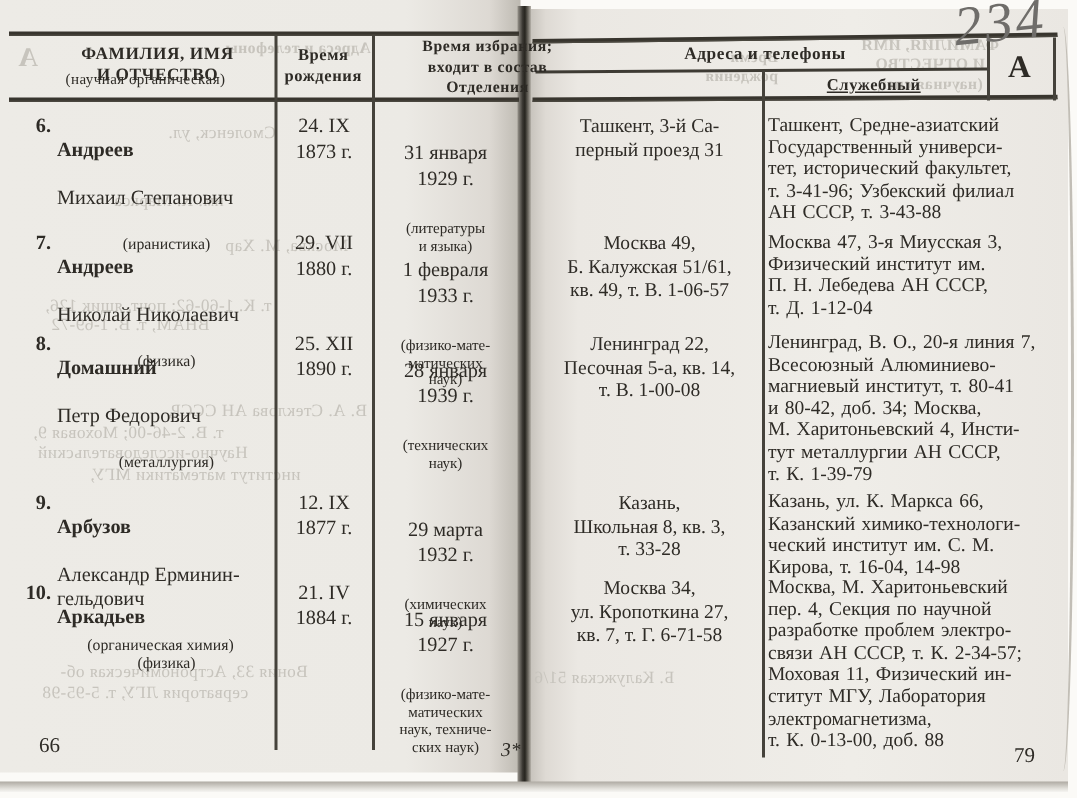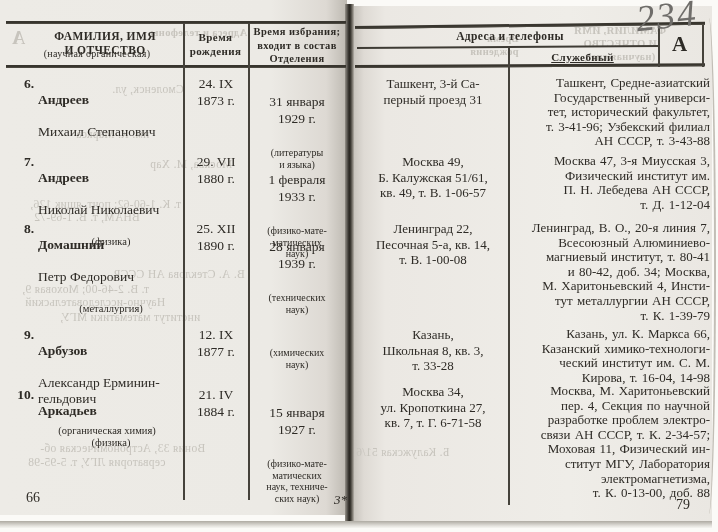--- a/index.html
+++ b/index.html
@@ -43,21 +43,21 @@
   .cell { position:absolute; white-space:pre-line; }
   .c-num  { left:4px;  width:30px; text-align:right; font-weight:bold; font-size:13.5px; }
   .c-name { left:38px; width:146px; font-size:13.5px; line-height:16px; }
   .c-name .surname { font-weight:bold; }
   .c-name .specialty { text-align:center; font-size:10.5px; white-space:pre-line; }
   .c-born { left:186px; width:60px;  text-align:center; font-size:13.5px; line-height:16.5px; }
   .c-elec { left:250px; width:94px;  text-align:center; }
   .c-elec .edate { font-size:13.5px; line-height:16.5px; white-space:pre-line; }
   .c-elec .edept { font-size:10px; line-height:11.5px; white-space:pre-line; margin-top:2px; }
   .c-home { left:358px; width:150px; text-align:center; font-size:13px; line-height:15.5px; }
-  .c-offc { left:512px; width:198px; text-align:right; font-size:13px; line-height:14.6px; word-spacing:1px; }
+  .c-offc { left:512px; width:198px; text-align:left; font-size:13px; line-height:14.6px; word-spacing:1px; }
   
   .hand-number {
     position:absolute; left:636px; top:-6px; font-size:37px; color:#6f6d6a;
     font-style:italic; transform:rotate(-6deg); letter-spacing:2px;
   }
   .pgnum { position:absolute; font-size:14px; }
   .sig-mark { position:absolute; font-size:13px; }
   
   .bleed { position:absolute; color:#c7c4bd; transform:scaleX(-1); font-size:11.5px;
            line-height:13px; white-space:pre-line; letter-spacing:.3px; }
@@ -104,33 +104,34 @@
   <div class="hline" style="left:357px;top:46px;width:302px;transform:rotate(-0.4deg);"></div>
   <div class="vline" style="left:508px;top:47px;height:458px;"></div>
   <div class="vline" style="left:658px;top:26px;height:41px;"></div>
   <div class="vline" style="left:702px;top:25px;height:42px;"></div>
 
   <div class="hdr" style="left:30px;top:30px;width:150px;">ФАМИЛИЯ, ИМЯ
 И ОТЧЕСТВО</div>
   <div class="hdr-sub" style="left:14px;top:48px;width:166px;">(научная органическая)</div>
   <div class="hdr" style="left:184px;top:31px;width:63px;font-size:11px;">Время
 рождения</div>
-  <div class="hdr" style="left:250px;top:25px;width:94px;font-size:10.5px;font-weight:bold;">Время избрания;
+  <div class="hdr" style="left:250px;top:25px;width:94px;font-size:10.5px;font-weight:bold;padding-left:28px;">Время избрания;
 входит в состав
 Отделения</div>
 
   <div class="hdr" style="left:400px;top:30px;width:220px;">Адреса и телефоны</div>
   <div class="hdr" style="left:510px;top:51px;width:145px;font-size:11px;text-decoration:underline;">Служебный</div>
   <div class="letter-index" style="left:672px;top:32px;">А</div>
 
   <div class="row" style="top:76px;">
     <div class="cell c-num">6.</div>
     <div class="cell c-name">
       <div class="surname">Андреев</div>
       <div>Михаил Степанович</div>
+      <div class="specialty">(иранистика)</div>
     </div>
     <div class="cell c-born">24. IX
 1873 г.</div>
     <div class="cell c-elec">
       <div class="edate">31 января
 1929 г.</div>
       <div class="edept">(литературы
 и языка)</div>
     </div>
     <div class="cell c-home">Ташкент, 3-й Са-
@@ -198,20 +199,22 @@
     <div class="cell c-num">9.</div>
     <div class="cell c-name">
       <div class="surname">Арбузов</div>
       <div>Александр Ерминин-
 гельдович</div>
       <div class="specialty" style="white-space:nowrap;margin-left:-8px;">(органическая химия)</div>
     </div>
     <div class="cell c-born">12. IX
 1877 г.</div>
     <div class="cell c-elec">
+      <div class="edate">29 марта
+1932 г.</div>
       <div class="edept">(химических
 наук)</div>
     </div>
     <div class="cell c-home">Казань,
 Школьная 8, кв. 3,
 т. 33-28</div>
     <div class="cell c-offc">Казань, ул. К. Маркса 66,
 Казанский химико-технологи-
 ческий институт им. С. М.
 Кирова, т. 16-04, 14-98</div>

